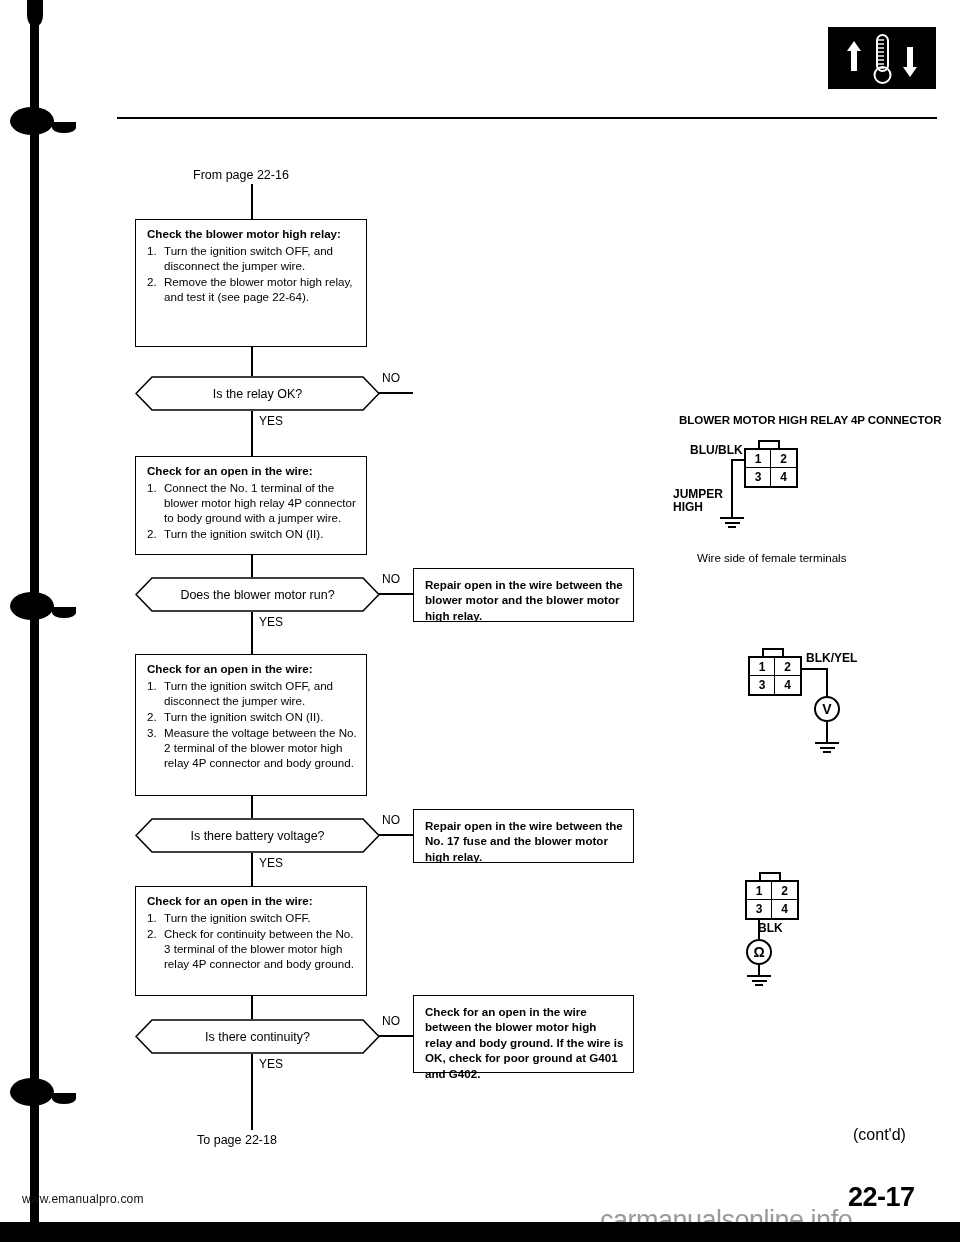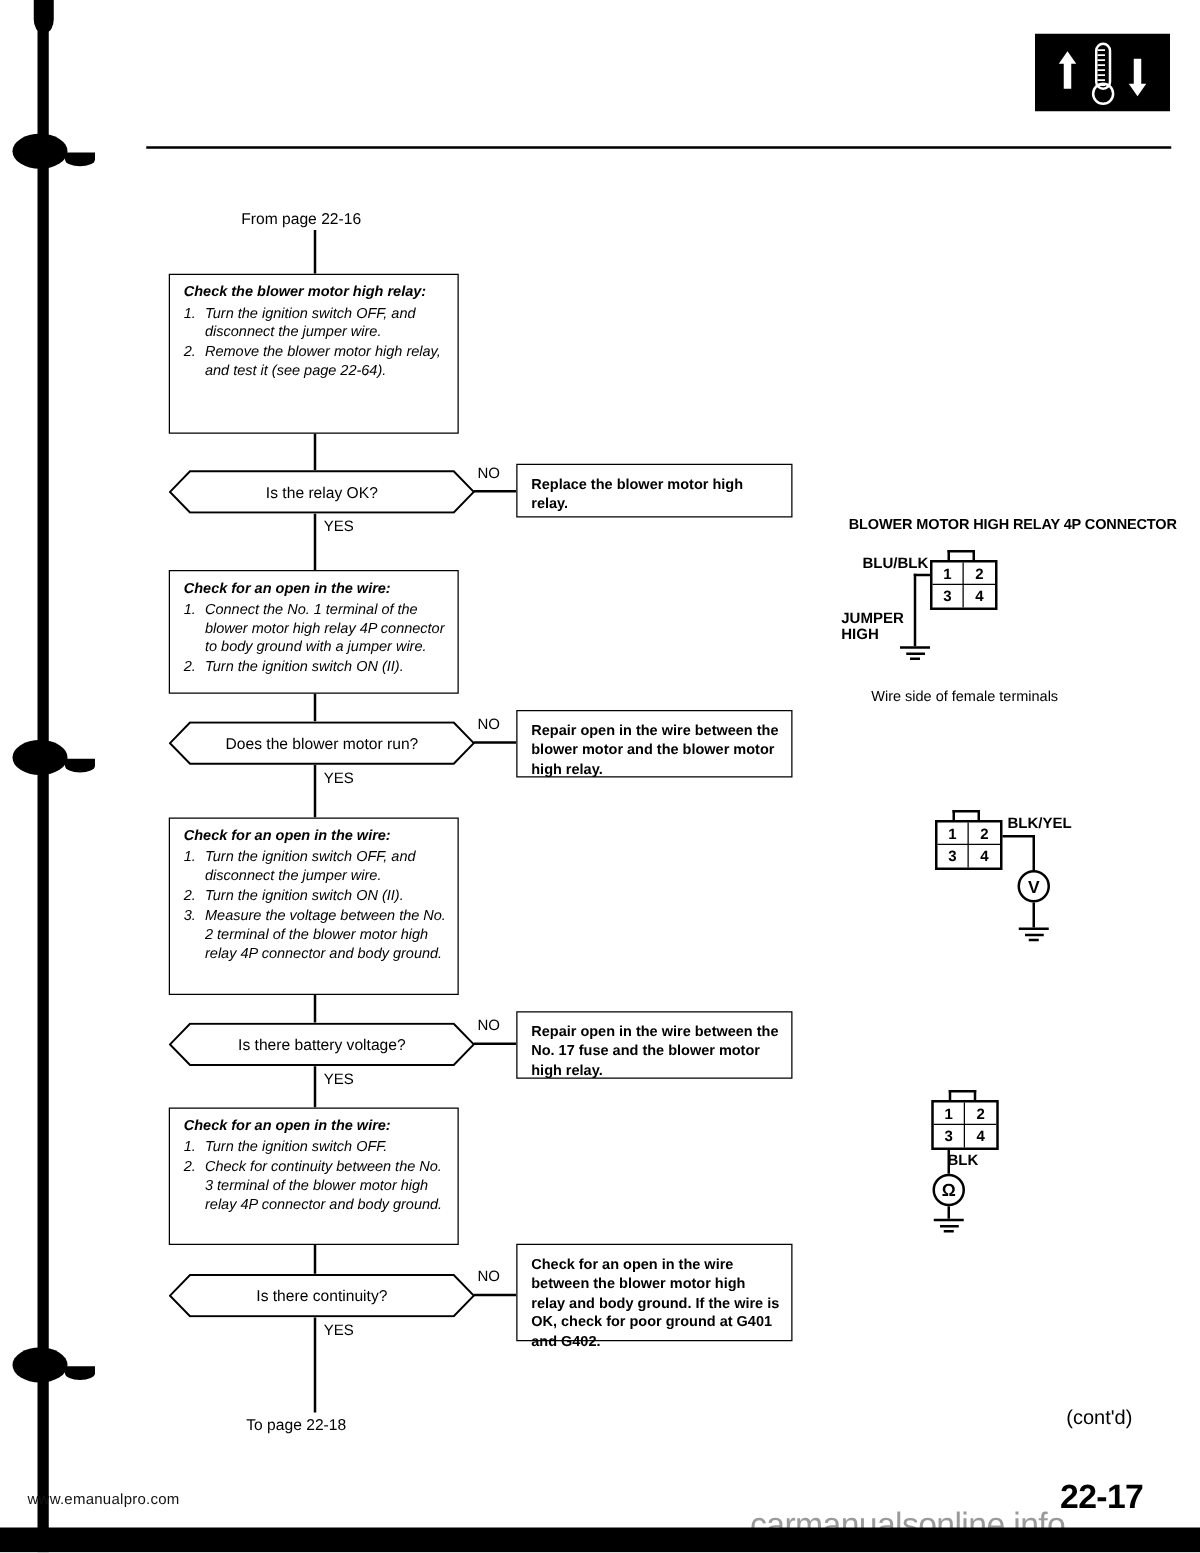--- a/index.html
+++ b/index.html
@@ -130,21 +130,20 @@
     height: 1.6px;
     background: #000;
   }
 
   .procbox {
     position: absolute;
     border: 1.6px solid #000;
     background: #fff;
     box-sizing: border-box;
     padding: 7px 9px 6px 11px;
-    font-style: italic;
   }
   .procbox .title {
     font-size: 11.6px;
     font-weight: bold;
     line-height: 1.28;
     margin-bottom: 1px;
   }
   .procbox ol {
     margin: 0;
     padding: 0;
@@ -324,21 +323,20 @@
     <svg width="245" height="35" viewBox="0 0 245 35">
       <polygon points="17,1 228,1 244,17.5 228,34 17,34 1,17.5" fill="#fff" stroke="#000" stroke-width="1.6"></polygon>
     </svg>
     <div class="dtext">Is the relay OK?</div>
   </div>
   <div class="hline" style="left:379px; top:392px; width:34px;"></div>
   <div class="flow-label" style="left:382px; top:371px; font-size:12px;">NO</div>
   <div class="vline" style="left:251px; top:411px; height:45px;"></div>
   <div class="flow-label" style="left:259px; top:414px; font-size:12px;">YES</div>
 
-  <div class="resultbox" style="left:413px; top:371px; width:221px; height:43px;">Replace the blower motor high relay.</div>
 
   <div class="procbox" style="left:135px; top:456px; width:232px; height:99px;">
     <div class="title">Check for an open in the wire:</div>
     <ol>
       <li><span class="num">1.</span><span>Connect the No. 1 terminal of the blower motor high relay 4P connector to body ground with a jumper wire.</span></li>
       <li><span class="num">2.</span><span>Turn the ignition switch ON (II).</span></li>
     </ol>
   </div>
   <div class="vline" style="left:251px; top:555px; height:22px;"></div>
 

